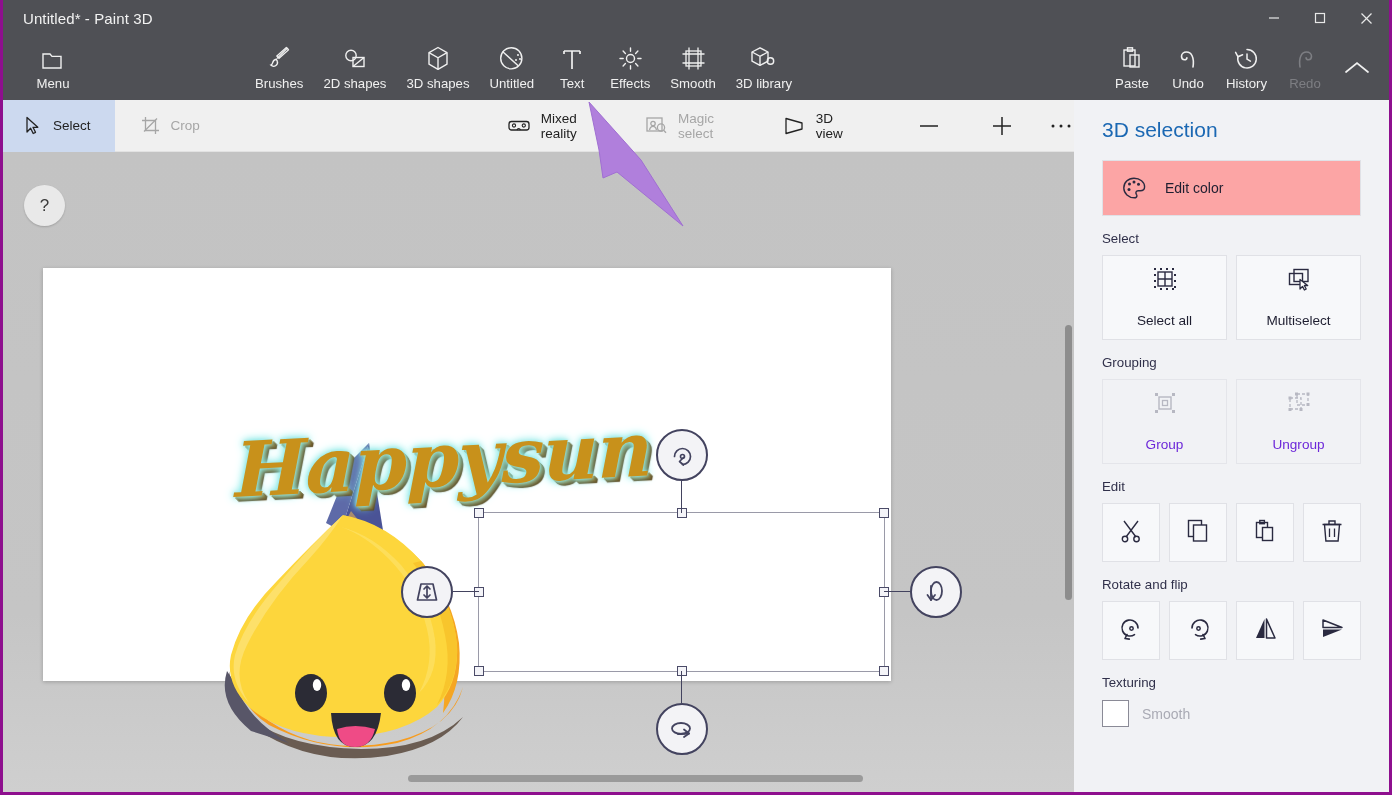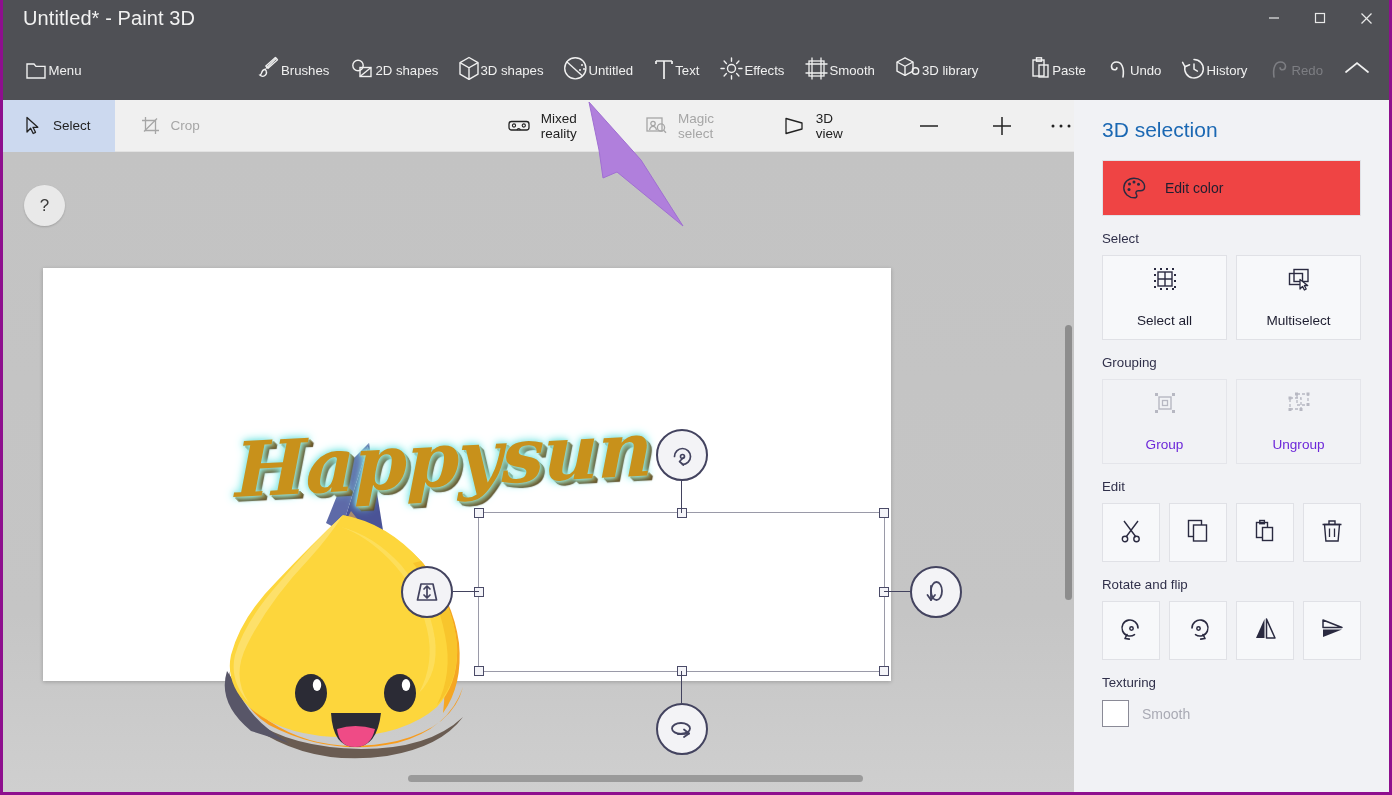--- a/index.html
+++ b/index.html
@@ -19,37 +19,37 @@
     overflow: hidden;
   }
 
   
   .titlebar {
     position: absolute; top: 0; left: 0; right: 0; height: 36px;
     background: #4f5055;
     display: flex; align-items: center;
   }
   .title-text {
-    color: #f2f2f2; font-size: 20px; margin-left: 20px; letter-spacing: .1px;
+    color: #f2f2f2; font-size: 15px; margin-left: 20px; letter-spacing: .1px;
   }
   .win-controls { margin-left: auto; display: flex; height: 36px; }
   .win-btn {
     width: 46px; height: 36px; display: flex; align-items: center; justify-content: center;
     color: #e8e8e8;
   }
   .win-btn svg { display: block; }
 
   
   .ribbon {
     position: absolute; top: 36px; left: 0; right: 0; height: 64px;
     background: #4f5055;
     display: flex; align-items: center;
   }
   .rib-item {
-    display: flex; flex-direction: row; align-items: center; justify-content: center;
+    display: flex; flex-direction: column; align-items: center; justify-content: center;
     color: #f0f0f0; height: 64px; min-width: 56px; padding: 0 10px;
   }
   .rib-item .ic { height: 26px; display: flex; align-items: flex-end; }
   .rib-item .lbl { font-size: 13.2px; margin-top: 5px; white-space: nowrap; }
   .rib-item.disabled { color: #7d7e83; }
   #menu-item { margin-left: 18px; width: 64px; }
   .rib-spacer { flex: 1; }
   #rib-right { display: flex; align-items: center; margin-right: 8px; }
 
   
@@ -150,21 +150,21 @@
     background: #f1f2f5;
     padding: 0 28px;
     overflow: hidden;
   }
   .panel-title {
     color: #1b68b3; font-size: 21px; margin-top: 18px; margin-bottom: 18px;
     font-weight: normal;
   }
   .sec-label { font-size: 13.3px; color: #30304a; margin: 15px 0 9px; }
   .btn-wide {
-    height: 56px; background: #ef4444; border: 1px solid #e0e1e6;
+    height: 56px; background: #fca5a5; border: 1px solid #e0e1e6;
     display: flex; align-items: center; color: #1e1e30; font-size: 14px;
   }
   .btn-wide .ic { width: 62px; display: flex; justify-content: center; }
   .row2 { display: flex; gap: 9px; }
   .btn-big {
     flex: 1; height: 85px; background: #f7f8fa; border: 1px solid #e0e1e6;
     display: flex; flex-direction: column; align-items: center; justify-content: center;
     gap: 19px; color: #1e1e30; font-size: 13.6px;
   }
   .btn-big.disabled { color: #6d28d9; border-color: #e4e5ea; background: #f1f2f5; }

